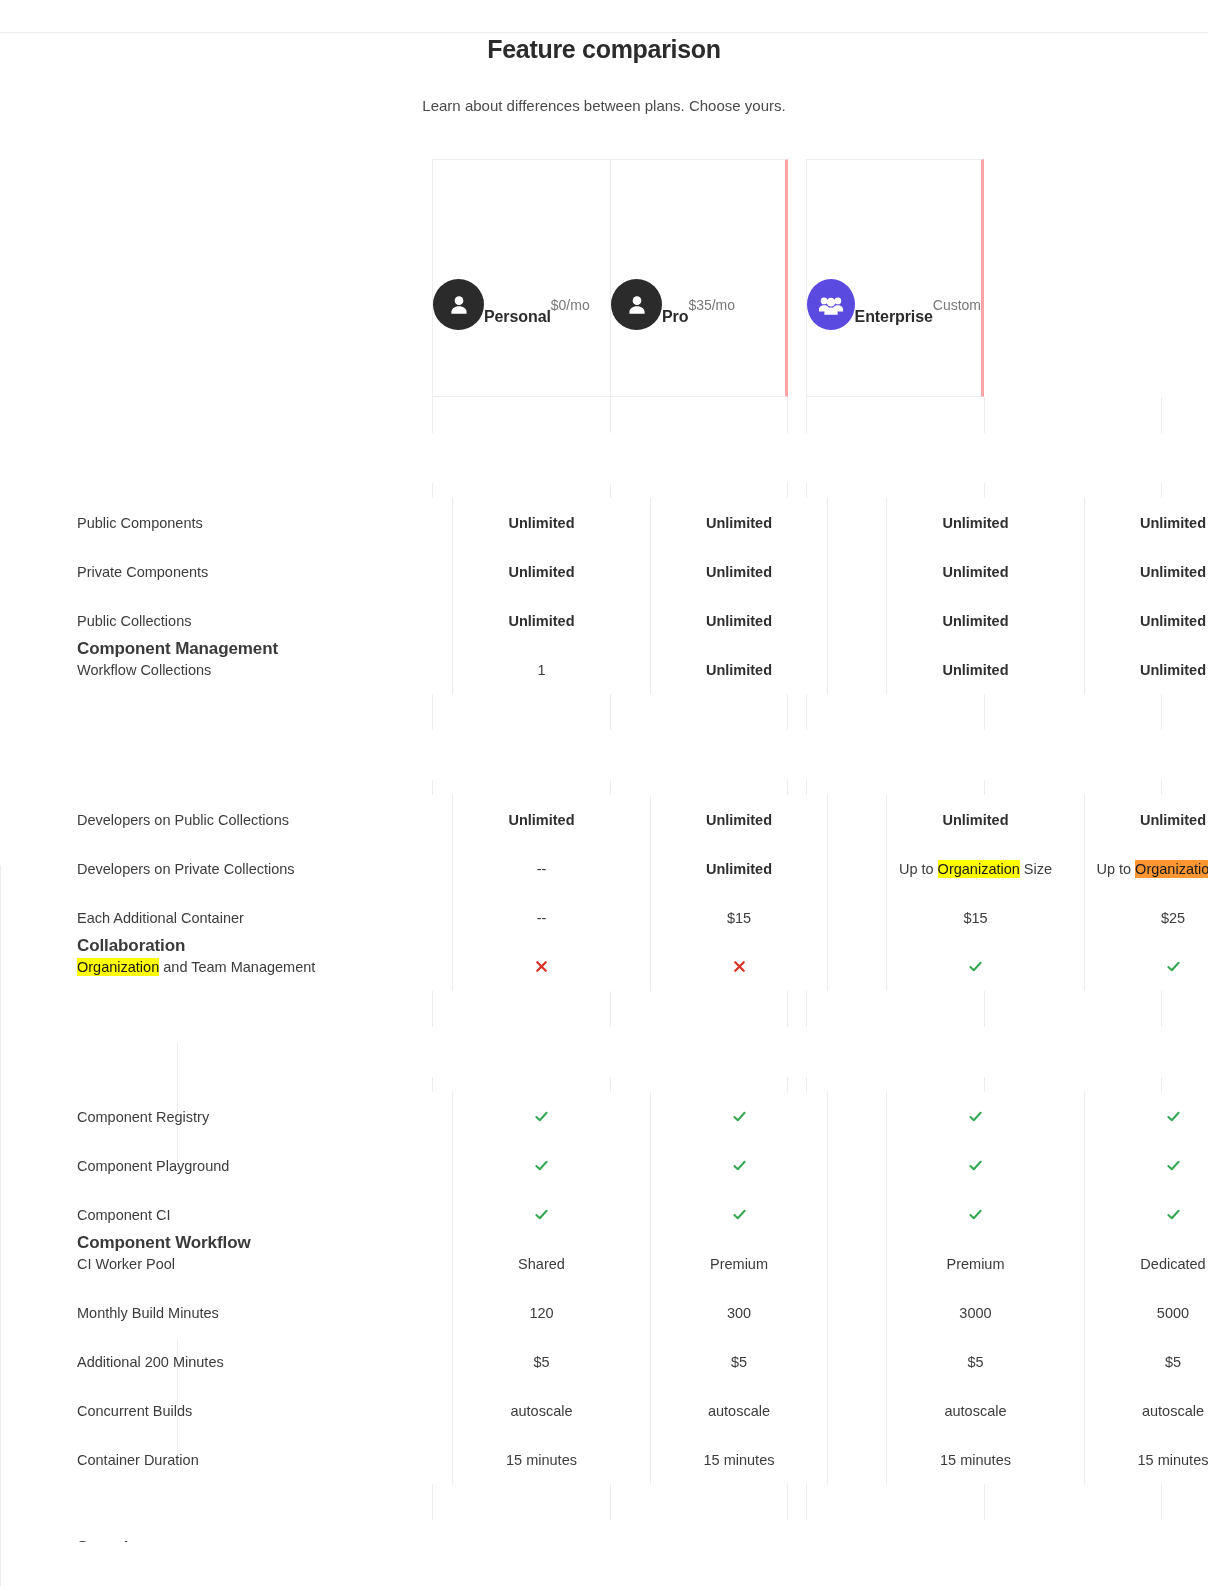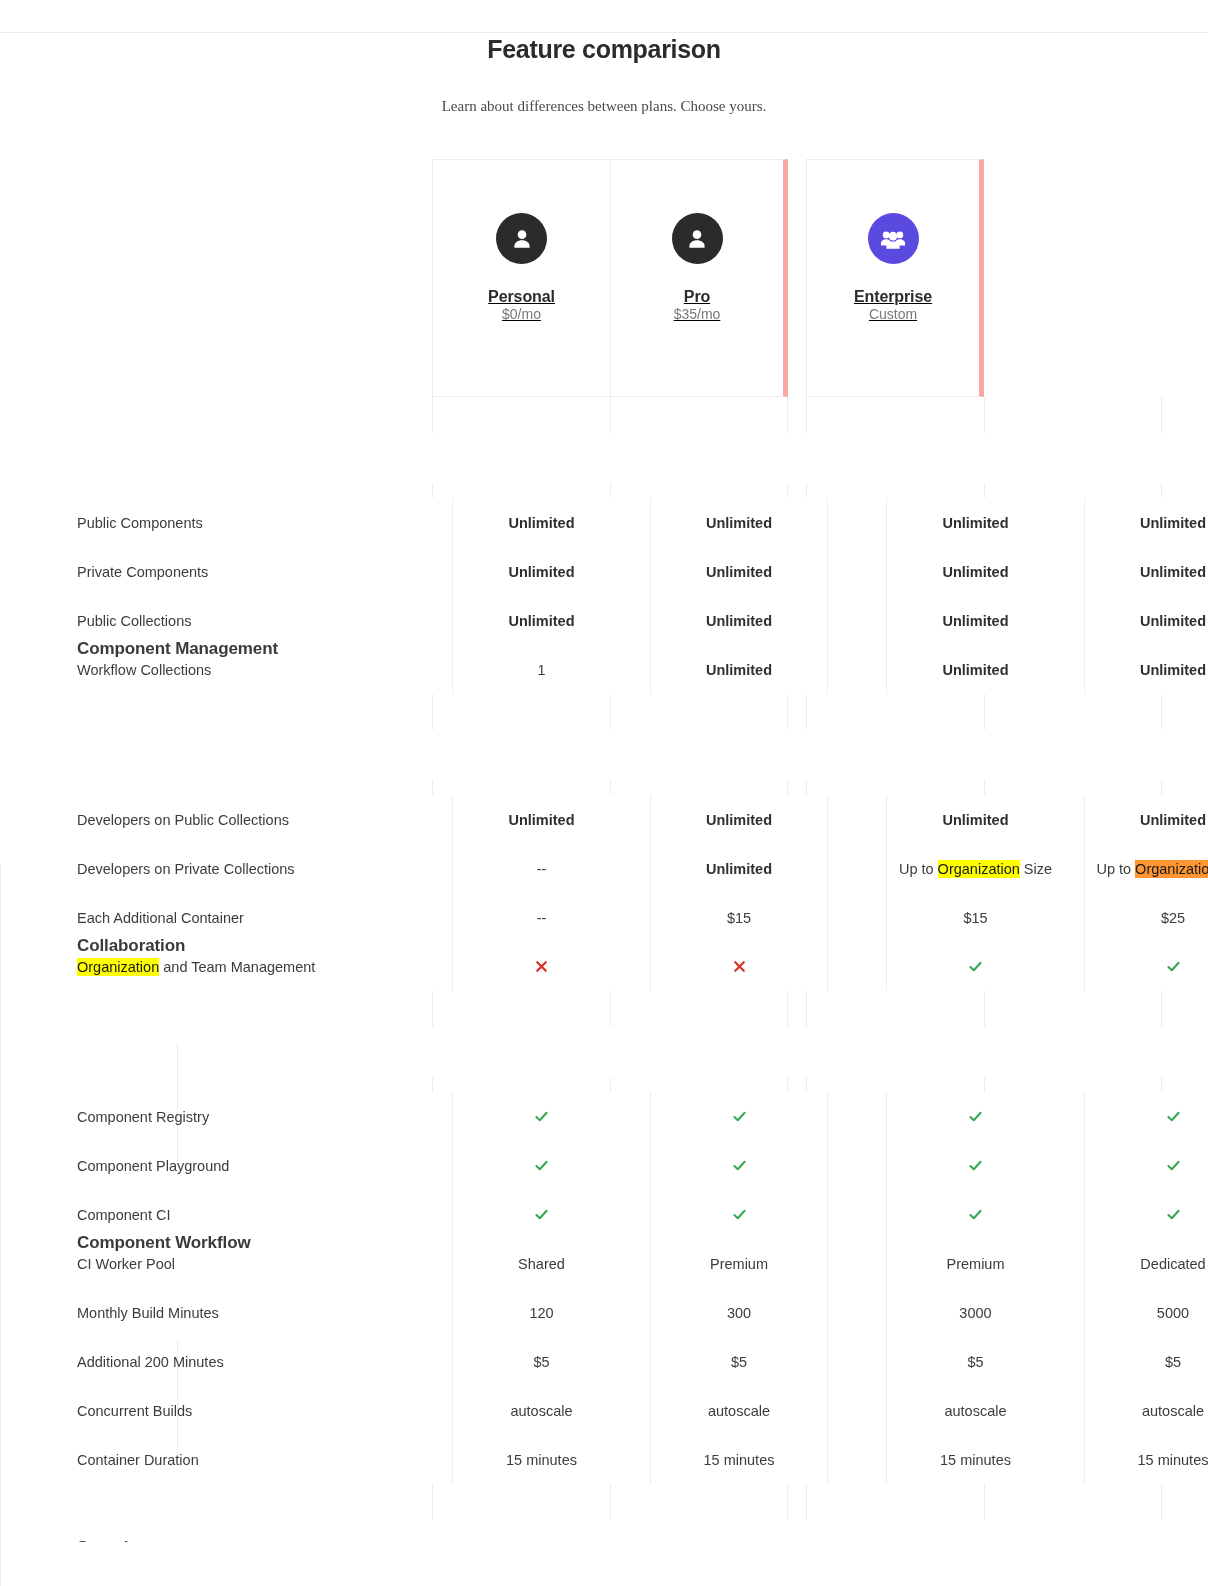--- a/index.html
+++ b/index.html
@@ -39,21 +39,20 @@
     color: #2b2b2b;
     letter-spacing: -0.3px;
     line-height: 30px;
     padding-top: 1px;
   }
   .page-subtitle {
     font-size: 15px;
     color: #4a4a4a;
     line-height: 20px;
     margin-top: 32px;
-    font-family: Liberation Serif, serif;
   }
 
   
   .grid {
     position: absolute;
     top: 159px;
     left: 0;
     width: 1208px;
   }
 
@@ -71,29 +70,27 @@
   .c-tail   { width: 46px;  flex: 0 0 46px;  }
 
   
   .hdr-row { height: 238px; }
 
   .plan-card {
     height: 238px;
     border-top: 1px solid #ededed;
     border-bottom: 1px solid #ededed;
     display: flex;
-    flex-direction: column;
     align-items: center;
     justify-content: flex-start;
     padding-top: 53px;
     background: #fff;
-    text-decoration: underline;
   }
   .plan-card.left-edge  { border-left: 1px solid #ededed; }
-  .plan-card.right-edge { border-right: 5px solid #fca5a5; }
+  .plan-card.right-edge { border-right: 3px solid #fca5a5; }
   .plan-card.mid-sep    { border-left: 1px solid #ededed; }
 
   .plan-avatar {
     width: 51px; height: 51px;
     border-radius: 50%;
     display: flex;
     align-items: center;
     justify-content: center;
   }
   .plan-avatar.dark   { background: #2b2b2b; }

